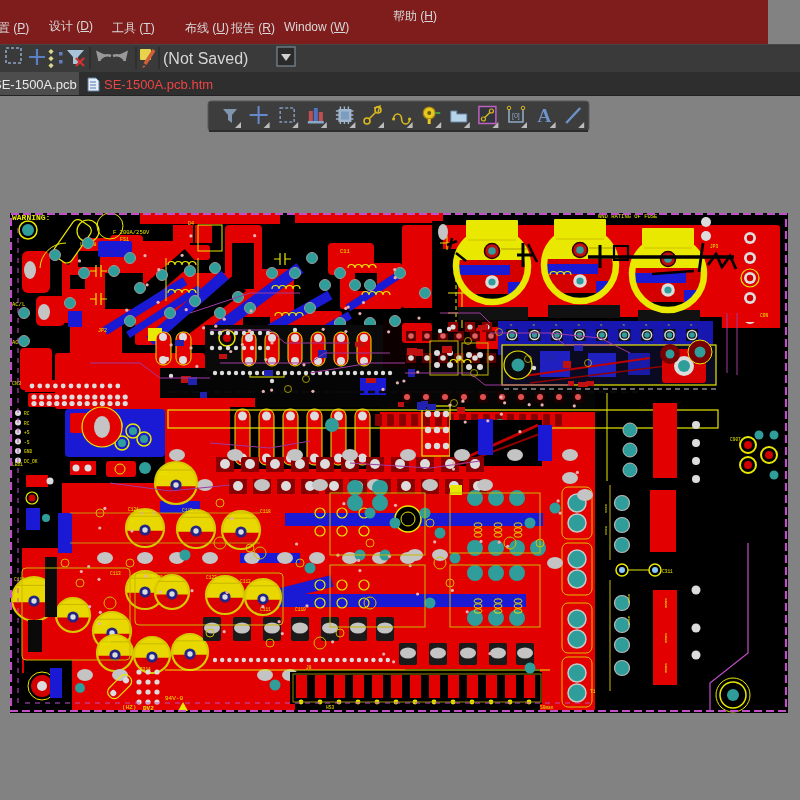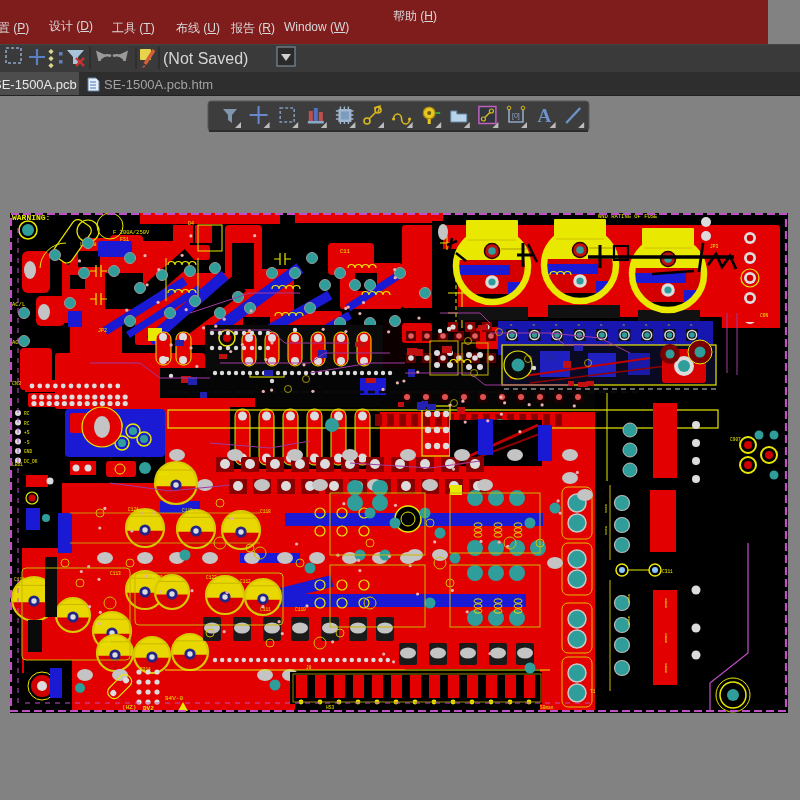--- a/index.html
+++ b/index.html
@@ -4,21 +4,21 @@
 body{width:800px;height:800px;background:#828282;font-family:"Liberation Sans", sans-serif;position:relative;overflow:hidden}
 .menubar{position:absolute;left:0;top:0;width:768px;height:44px;background:#7f1d1d;color:#d8d8d8;font-size:12px}
 .row2{position:absolute;left:0;top:44px;width:800px;height:28px;background:#3a3a3a;border-top:1px solid #454545}
 u{text-decoration:underline}
 </style></head>
 <body>
 <div class="menubar">
     <span style="position:absolute;left:-2px;top:20px">置 (<u>P</u>)</span>
     <span style="position:absolute;left:49px;top:18px">设计 (<u>D</u>)</span>
     <span style="position:absolute;left:112px;top:20px">工具 (<u>T</u>)</span>
-    <span style="position:absolute;left:176px;top:20px">布线 (<u>U</u>)</span>
+    <span style="position:absolute;left:185px;top:20px">布线 (<u>U</u>)</span>
     <span style="position:absolute;left:231px;top:20px">报告 (<u>R</u>)</span>
     <span style="position:absolute;left:284px;top:20px">Window (<u>W</u>)</span>
     <span style="position:absolute;left:393px;top:8px">帮助 (<u>H</u>)</span>
   </div>
 <div class="row2"></div>
 <svg width="800" height="28" style="position:absolute;left:0;top:44px">
 <rect x="6" y="4" width="15" height="15" fill="none" stroke="#8ea4c4" stroke-width="1.6" stroke-dasharray="3,2"></rect>
 <path d="M37,5 L37,21 M29,13 L45,13" stroke="#5b7fc4" stroke-width="2.2"></path>
 <path d="M51,5 l2.6,2.6 -2.6,2.6 -2.6,-2.6 Z M51,12 l2.6,2.6 -2.6,2.6 -2.6,-2.6 Z M51,19 l2.6,2.6 -2.6,2.6 -2.6,-2.6 Z" fill="#d8d890"></path>
 <rect x="59" y="8" width="3.5" height="3.5" fill="#6080c0"></rect>
@@ -40,21 +40,21 @@
 <path d="M281,10 l10,0 -5,7 Z" fill="#cfcfcf"></path>
 </svg>
 <div style="position:absolute;left:0;top:72px;width:800px;height:24px;background:#2e2e2e">
 <div style="position:absolute;left:0;top:0;width:79px;height:24px;background:#4d4d4d;overflow:hidden">
       <span style="position:absolute;left:-7px;top:5px;color:#e8e8e8;font-size:13px;white-space:nowrap">SE-1500A.pcb</span>
     </div>
 <svg width="13" height="15" style="position:absolute;left:87px;top:5px">
       <path d="M1,1 L9,1 L12,4 L12,14 L1,14 Z" fill="#e8eef4" stroke="#5a80a8" stroke-width="1"></path>
       <path d="M3,5 h6 M3,8 h6 M3,11 h6" stroke="#4878b8" stroke-width="1.2"></path>
     </svg>
-<span style="position:absolute;left:104px;top:5px;font-size:13px;color:#a3a3a3">SE-1500A.pcb.htm</span>
+<span style="position:absolute;left:104px;top:5px;font-size:13px;color:#ef4444">SE-1500A.pcb.htm</span>
 <div style="position:absolute;left:0;bottom:0;width:800px;height:1px;background:#222"></div>
 </div>
 <svg width="420" height="40" style="position:absolute;left:200px;top:96px">
     <rect x="8" y="5" width="381" height="30" rx="3" fill="#3d3d3d" stroke="#585858" stroke-width="1"></rect>
     <rect x="9" y="34" width="379" height="2" fill="#2c2c2c"></rect>
     <g transform="translate(18.0,7)">
       <path d="M5,6 L19,6 L14,12 L14,20 L10,17 L10,12 Z" fill="#8095ae"></path>
       <path d="M17,25 l6,0 0,-6 Z" fill="#bcbcbc"></path>
     </g>
     <g transform="translate(46.6,7)">

